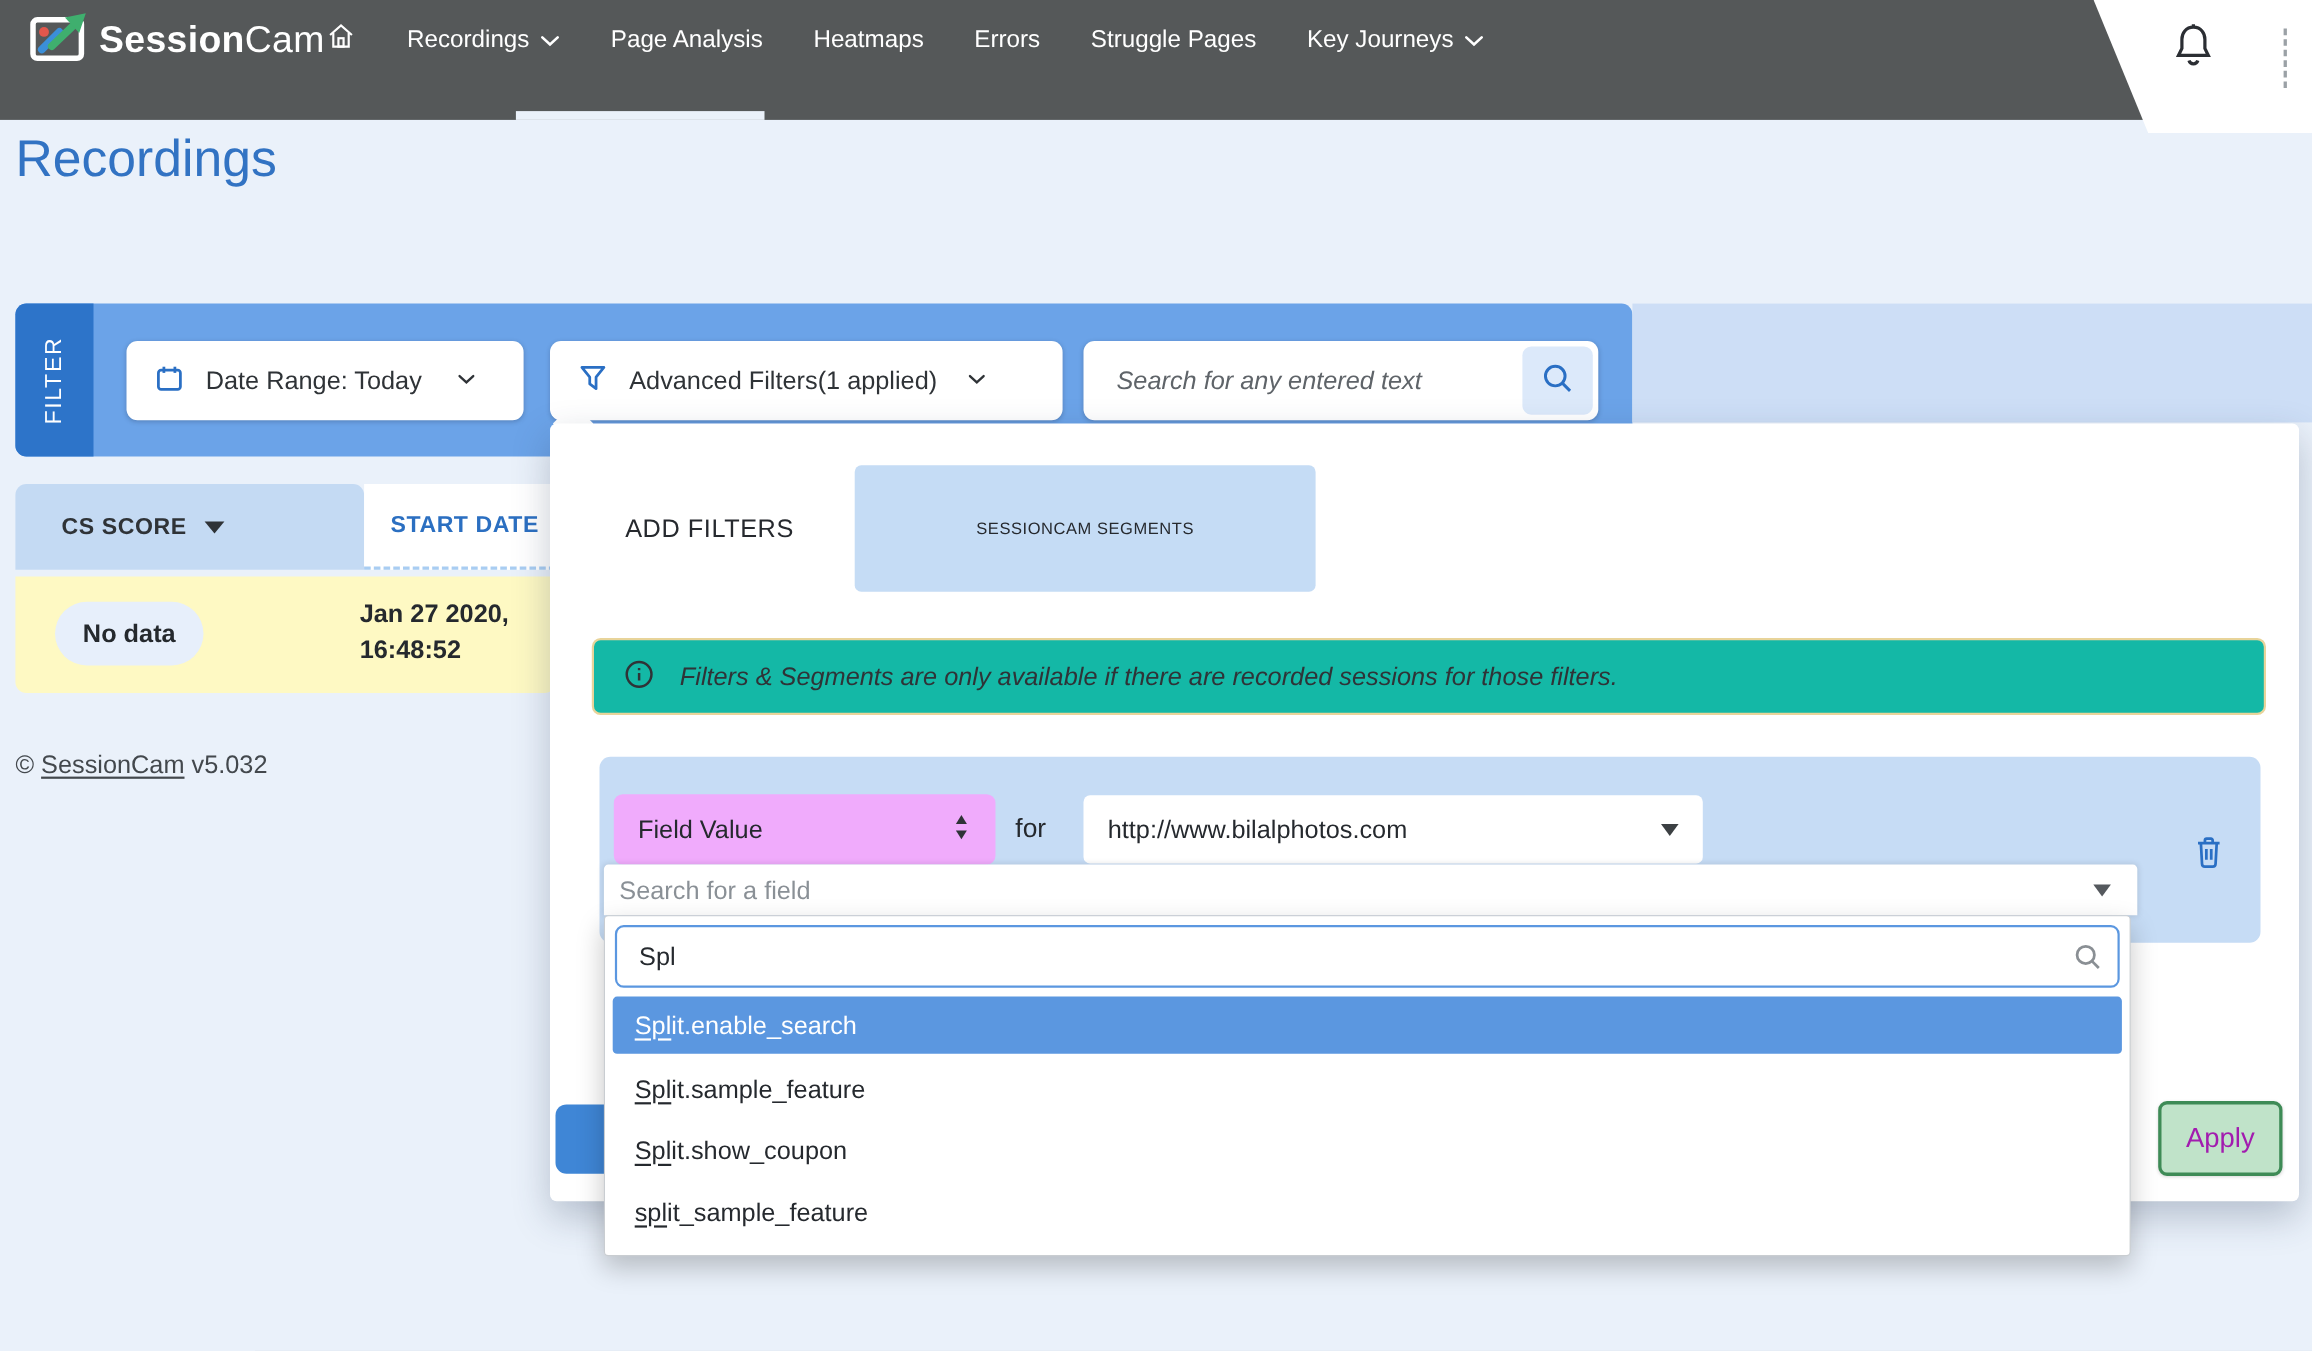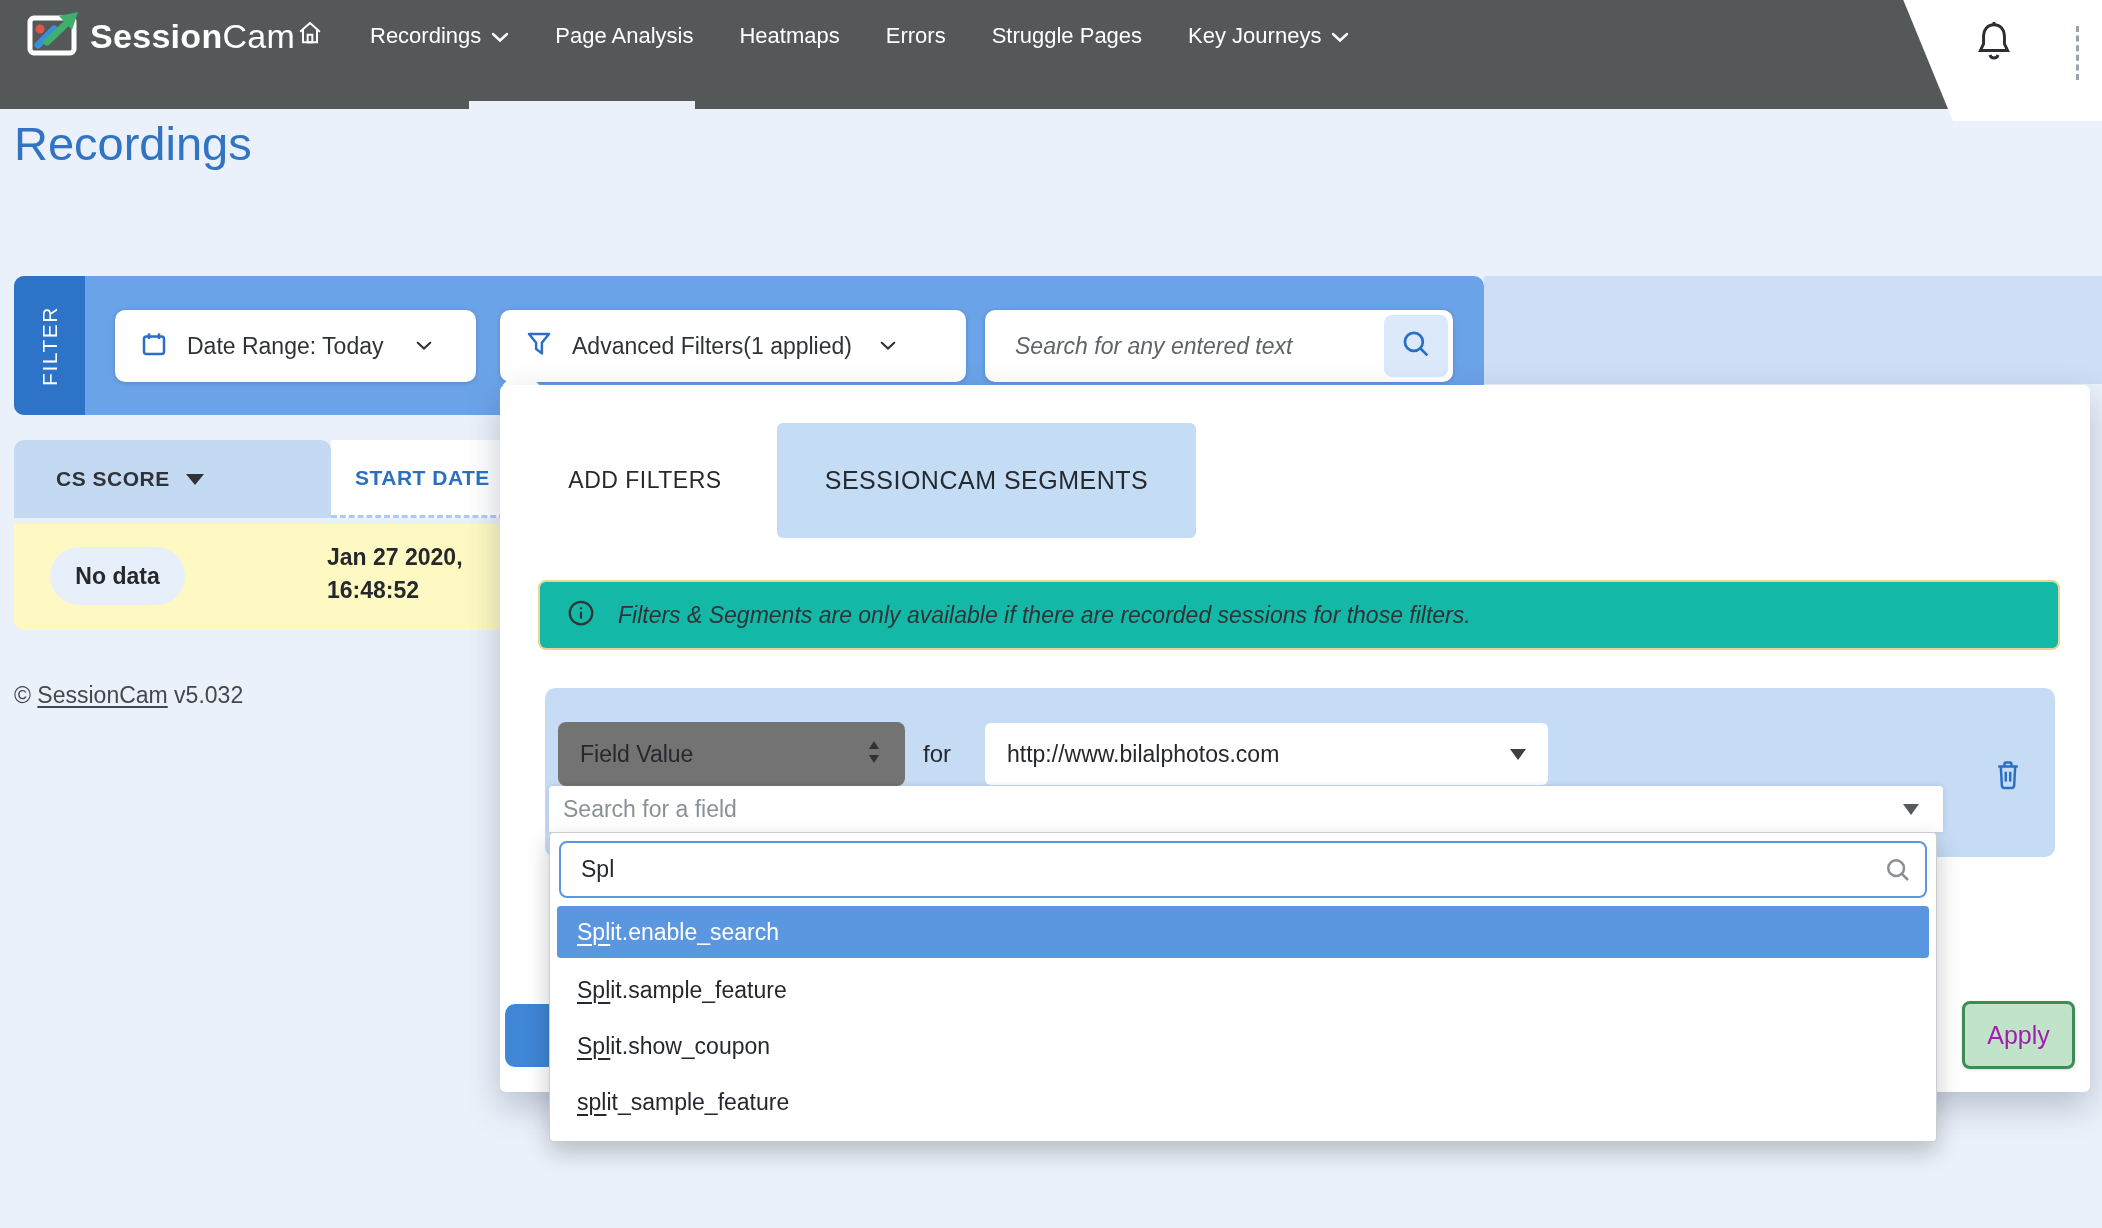--- a/index.html
+++ b/index.html
@@ -60,29 +60,29 @@
   .footer { position:absolute; left:14px; top:682px; font-size:23px; color:#43484d; }
   .footer a { color:#43484d; text-decoration:underline; text-underline-offset:3px; cursor:pointer; }
 
   
   .panel { position:absolute; left:500px; top:385px; width:1590px; height:707px; background:#ffffff; border-radius:6px;
            box-shadow:0 14px 34px rgba(45,65,95,.28); }
   .panel-arrow { position:absolute; left:508px; top:372px; width:26px; height:26px; background:#ffffff; transform:rotate(45deg); }
   .tab-addfilters { position:absolute; left:545px; top:423px; width:200px; height:115px; display:flex; align-items:center;
                     justify-content:center; font-size:23px; font-weight:500; color:#26292e; letter-spacing:.5px; cursor:pointer; }
   .tab-segments { position:absolute; left:777px; top:423px; width:419px; height:115px; background:#c5dcf5; border-radius:6px;
-                  display:flex; align-items:center; justify-content:center; font-size:25px; font-weight:500; color:#26292e;
+                  display:flex; align-items:center; justify-content:center; font-size:15px; font-weight:500; color:#26292e;
                   letter-spacing:.5px; cursor:pointer; }
   .warning { position:absolute; left:538px; top:580px; width:1522px; height:70px; background:#14b8a6;
              border:2px solid #e8d49a; border-radius:8px; display:flex; align-items:center; gap:22px; padding-left:26px; }
   .warning .txt { font-size:23px; font-style:italic; color:#2f3337; }
 
   
   .cond-box { position:absolute; left:545px; top:688px; width:1510px; height:169px; background:#c6dcf5; border-radius:10px; }
-  .sel-field-type { position:absolute; left:558px; top:722px; width:347px; height:64px; background:#737373; border-radius:8px;
+  .sel-field-type { position:absolute; left:558px; top:722px; width:347px; height:64px; background:#f0abfc; border-radius:8px;
                     display:flex; align-items:center; padding:0 22px 0 22px; cursor:pointer; }
   .sel-field-type .v { flex:1; font-size:23px; color:#25292e; }
   .for-label { position:absolute; left:923px; top:722px; height:64px; display:flex; align-items:center;
                font-size:24px; font-weight:500; color:#25292e; }
   .sel-site { position:absolute; left:985px; top:723px; width:563px; height:62px; background:#ffffff; border-radius:6px;
               display:flex; align-items:center; padding:0 22px 0 22px; cursor:pointer; }
   .sel-site .v { flex:1; font-size:23px; color:#25292e; }
   .tri-down-sm { width:0; height:0; border-left:8px solid transparent; border-right:8px solid transparent;
                  border-top:11px solid #3c4043; }
   .trash-btn { position:absolute; left:1988px; top:757px; width:40px; height:40px; display:flex; align-items:center;

